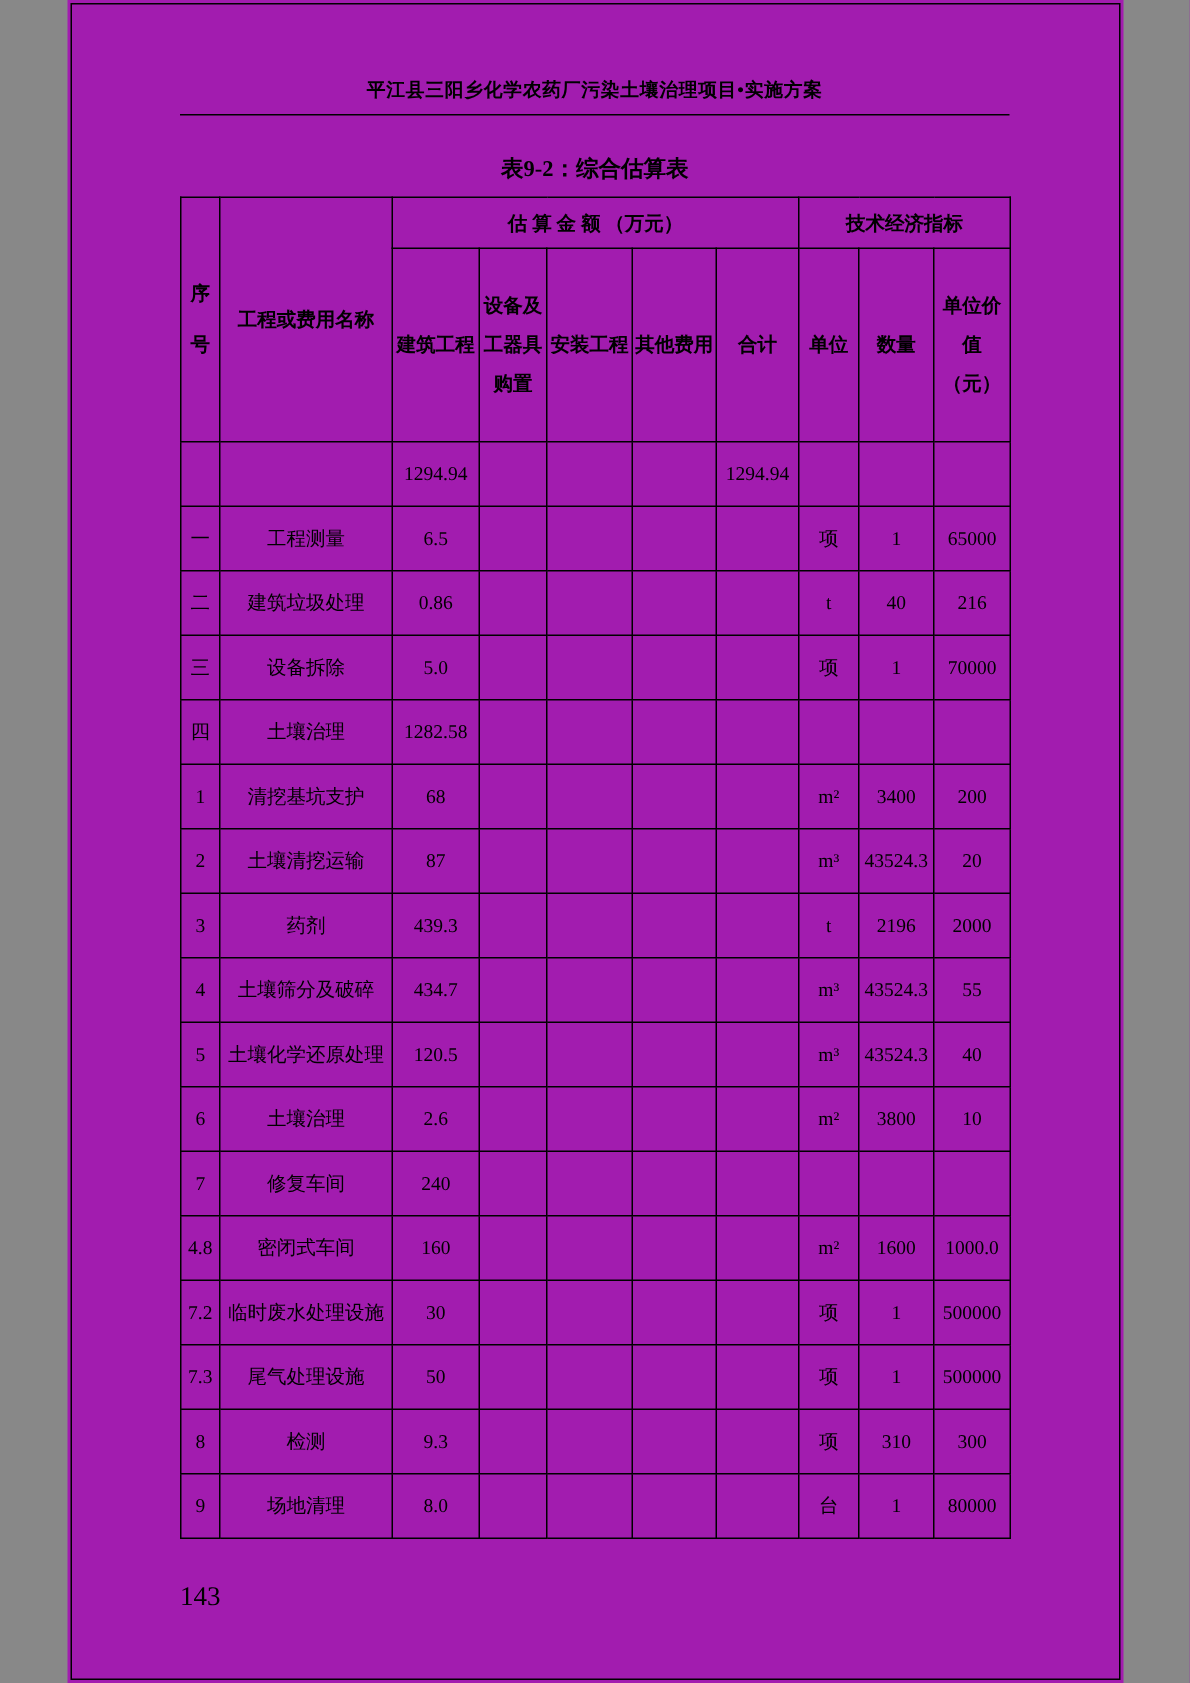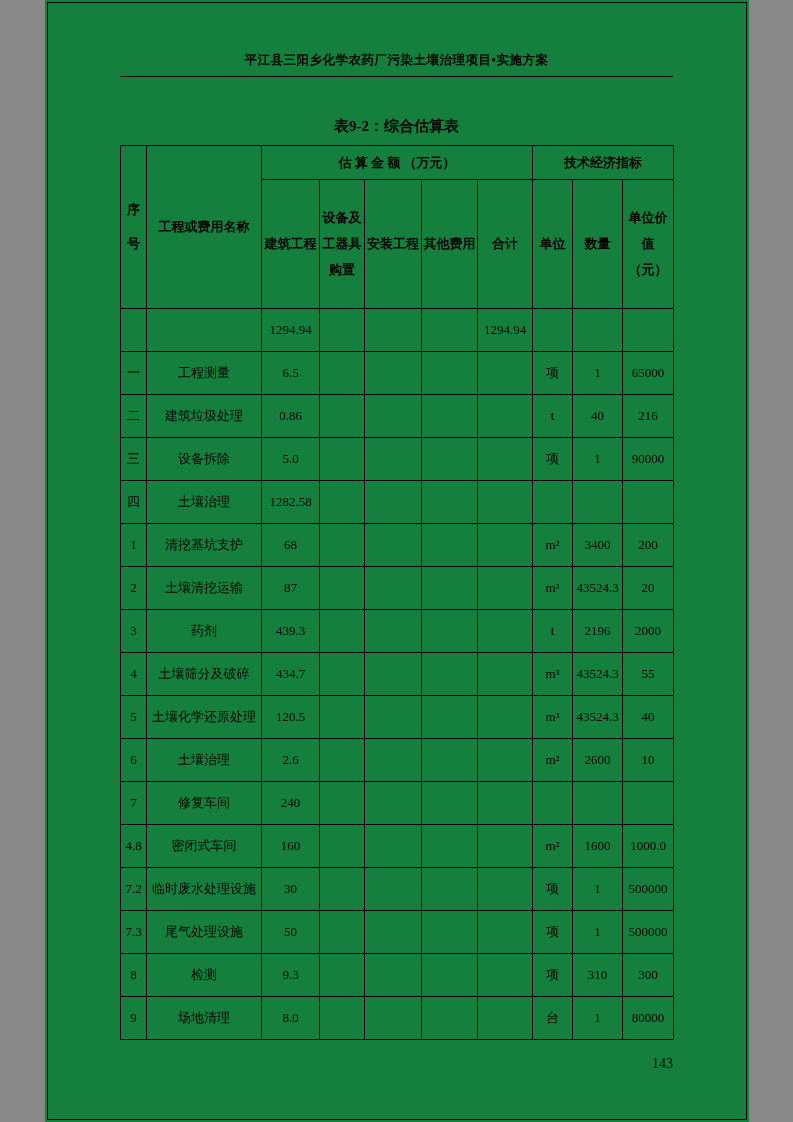--- a/index.html
+++ b/index.html
@@ -2,21 +2,21 @@
 <html><head>
 <meta charset="utf-8">
 <style>
   * { margin: 0; padding: 0; box-sizing: border-box; }
   html, body { background: #888; }
   .page {
     position: relative;
     width: 704px;
     height: 1122px;
     margin: 0 auto;
-    background: #15803d;
+    background: #a21caf;
     font-family: "Liberation Serif", "DejaVu Serif", serif;
     color: #000;
     overflow: hidden;
   }
   .page-frame {
     position: absolute;
     inset: 2px;
     border: 1px solid #000;
     pointer-events: none;
   }
@@ -32,21 +32,21 @@
     font-size: 12.5px;
     font-weight: bold;
     letter-spacing: 0.5px;
     padding-bottom: 7px;
     border-bottom: 1px solid #000;
   }
   .table-title {
     text-align: center;
     font-size: 15px;
     font-weight: bold;
-    margin-top: 40px;
+    margin-top: 26px;
   }
   table.estimate {
     border-collapse: collapse;
     table-layout: fixed;
     width: 553px;
     margin-top: 9px;
   }
   table.estimate th,
   table.estimate td {
     border: 1px solid #000;
@@ -62,23 +62,23 @@
     text-align: center;
   }
   table.estimate thead tr.group-row th { height: 34px; }
   table.estimate thead tr.sub-row th { height: 129px; }
   table.estimate th.col-seq { line-height: 2.6; }
   table.estimate tbody td {
     height: 43px;
     font-weight: normal;
   }
   .page-footer {
-    text-align: right;
-    font-size: 14px;
-    margin-top: 16px;
+    text-align: left;
+    font-size: 18px;
+    margin-top: 28px;
   }
 </style>
 </head>
 <body>
 
 <div class="page">
   <div class="page-frame"></div>
 
   <div class="content">
 
@@ -159,21 +159,21 @@
           <tr>
             <td>三</td>
             <td>设备拆除</td>
             <td>5.0</td>
             <td></td>
             <td></td>
             <td></td>
             <td></td>
             <td>项</td>
             <td>1</td>
-            <td>90000</td>
+            <td>70000</td>
           </tr>
           <tr>
             <td>四</td>
             <td>土壤治理</td>
             <td>1282.58</td>
             <td></td>
             <td></td>
             <td></td>
             <td></td>
             <td></td>
@@ -242,21 +242,21 @@
           </tr>
           <tr>
             <td>6</td>
             <td>土壤治理</td>
             <td>2.6</td>
             <td></td>
             <td></td>
             <td></td>
             <td></td>
             <td>m²</td>
-            <td>2600</td>
+            <td>3800</td>
             <td>10</td>
           </tr>
           <tr>
             <td>7</td>
             <td>修复车间</td>
             <td>240</td>
             <td></td>
             <td></td>
             <td></td>
             <td></td>

